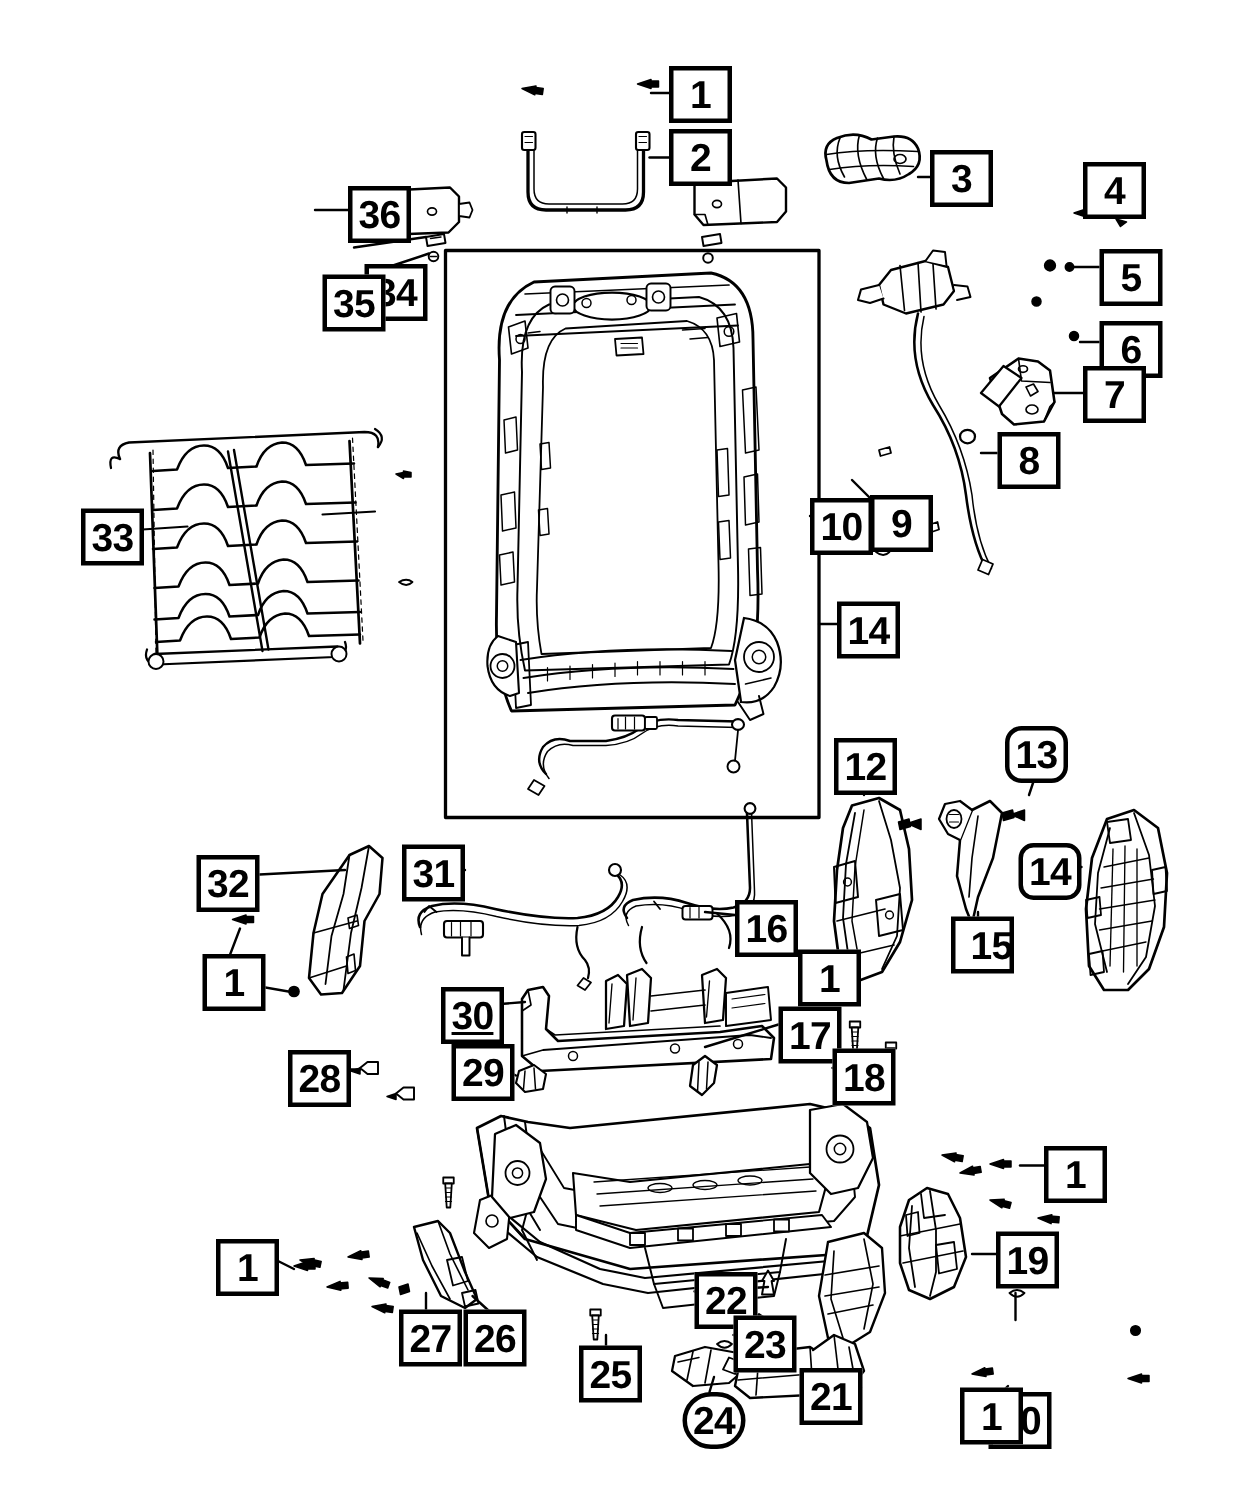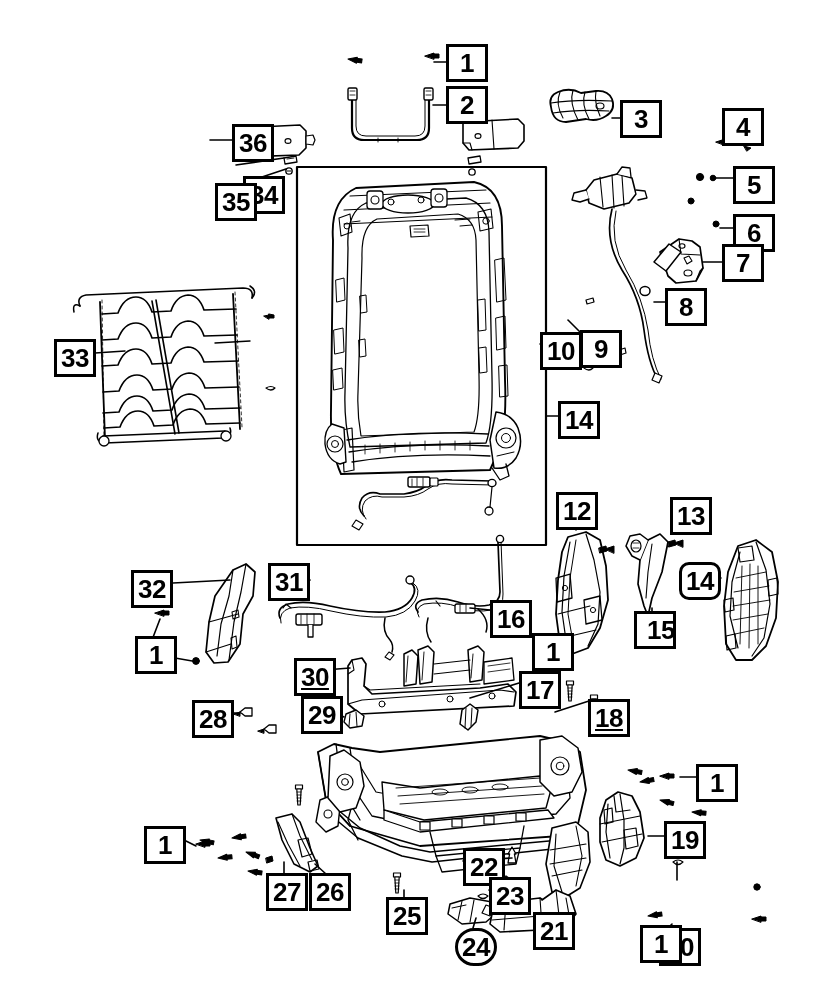--- a/index.html
+++ b/index.html
@@ -577,27 +577,27 @@
       <div class="callout sz2" style="left: 620px; top: 100px;">3</div>
       <div class="callout sz2" style="left: 722px; top: 108px;">4</div>
       <div class="callout sz2" style="left: 733px; top: 166px;">5</div>
       <div class="callout sz2" style="left: 733px; top: 214px;">6</div>
       <div class="callout sz2" style="left: 722px; top: 244px;">7</div>
       <div class="callout sz2" style="left: 665px; top: 288px;">8</div>
       <div class="callout sz2" style="left: 580px; top: 330px;">9</div>
       <div class="callout sz2" style="left: 540px; top: 332px;">10</div>
       <div class="callout sz2" style="left: 558px; top: 401px;">14</div>
       <div class="callout sz2" style="left: 556px; top: 492px;">12</div>
-      <div class="callout sz2" style="left: 670px; top: 497px;">13</div>
+      <div class="callout sz2" style="left: 670px; top: 484px; border-radius: 11px;">13</div>
       <div class="callout sz2" style="left: 679px; top: 562px; border-radius: 10px;">14</div>
       <div class="callout sz2" style="left: 634px; top: 611px; padding-left: 12px;">15</div>
       <div class="callout sz2" style="left: 490px; top: 600px;">16</div>
       <div class="callout sz2" style="left: 532px; top: 633px;">1</div>
       <div class="callout sz2" style="left: 519px; top: 671px;">17</div>
-      <div class="callout sz2" style="left: 588px; top: 699px; text-decoration: underline;">18</div>
+      <div class="callout sz2" style="left: 555px; top: 699px;">18</div>
       <div class="callout sz2" style="left: 664px; top: 821px;">19</div>
       <div class="callout sz2" style="left: 659px; top: 928px;">20</div>
       <div class="callout sz2" style="left: 696px; top: 764px;">1</div>
       <div class="callout sz2" style="left: 640px; top: 925px;">1</div>
       <div class="callout sz2" style="left: 533px; top: 912px;">21</div>
       <div class="callout sz2" style="left: 463px; top: 848px;">22</div>
       <div class="callout sz2" style="left: 489px; top: 877px;">23</div>
       <div class="callout sz2" style="left: 455px; top: 928px; border-radius: 19px;">24</div>
       <div class="callout sz2" style="left: 386px; top: 897px;">25</div>
       <div class="callout sz2" style="left: 309px; top: 873px;">26</div>

